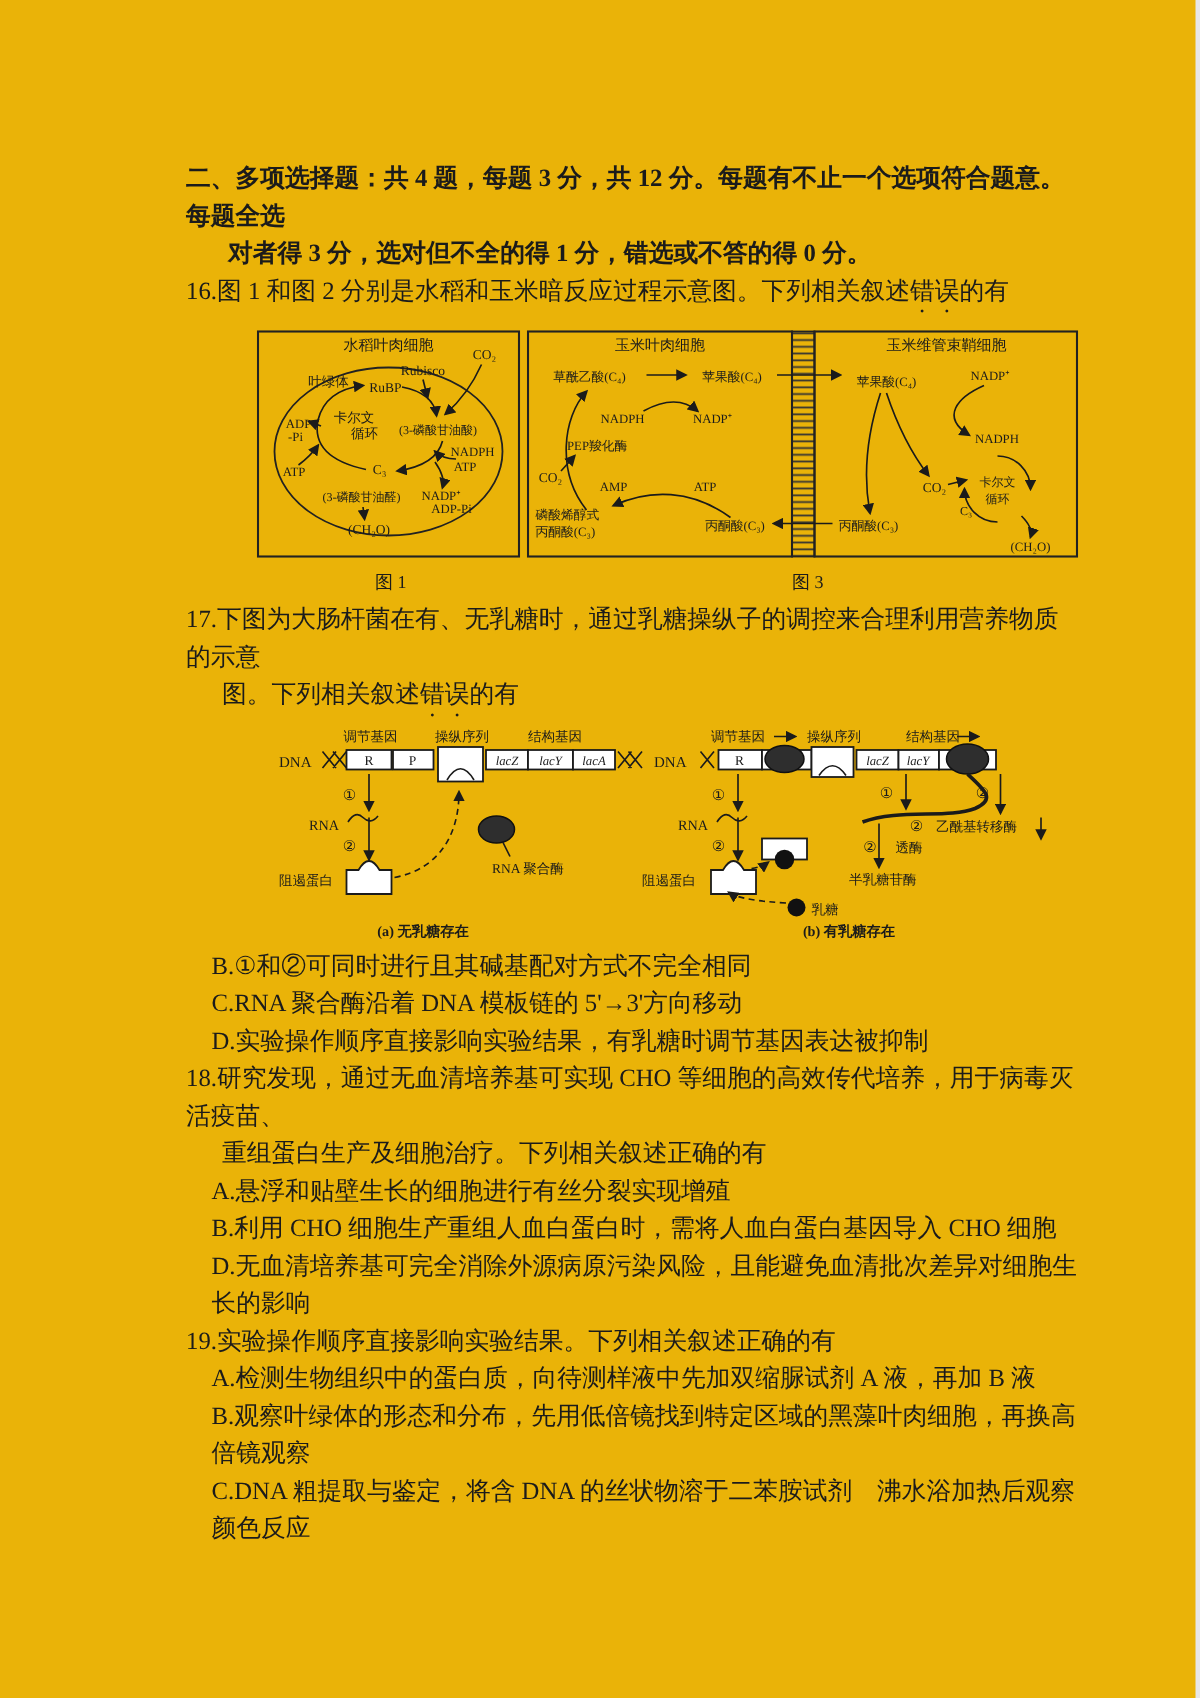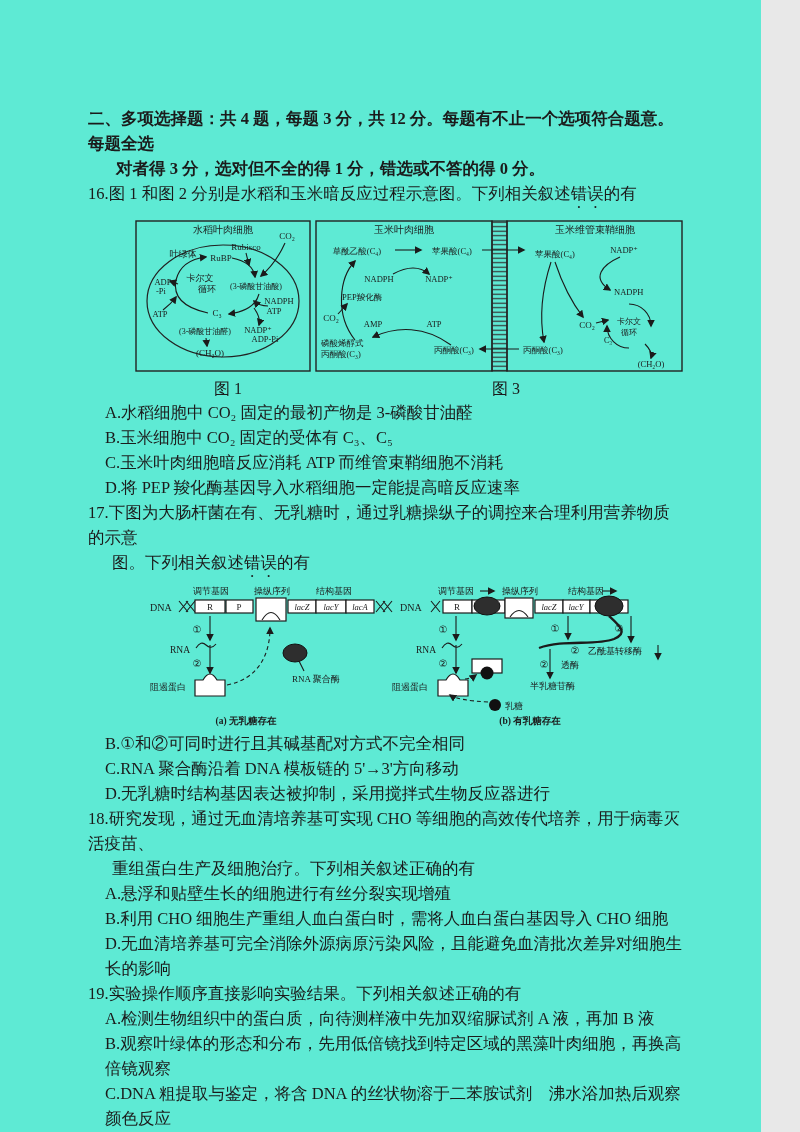--- a/index.html
+++ b/index.html
@@ -1,29 +1,29 @@
 <!DOCTYPE html>
 <html><head>
 <meta charset="utf-8">
 <style>
   html,body{margin:0;padding:0;background:#e8e8e8;}
-  .page{width:761px;height:1132px;background:#5eead4;position:relative;overflow:hidden;
-        font-family:"Liberation Serif","DejaVu Serif",serif;color:#1b1b1b;}
+  .page{width:761px;height:1132px;background:#eab308;position:relative;overflow:hidden;
+        font-family:"Liberation Serif","DejaVu Serif",serif;color:#1b1b1b;padding-left:36px;}
   .content{padding:106px 78px 0 88px;font-size:16.5px;line-height:25px;}
   .sec-head{font-weight:bold;}
   .sec-head .l2{padding-left:28px;}
   .stem{font-weight:normal;}
   .cont{padding-left:24px;}
   .emph{-webkit-text-emphasis:filled dot;-webkit-text-emphasis-position:under right;
         text-emphasis:filled dot;text-emphasis-position:under right;}
   .opts div{padding-left:17px;}
-  .figs16{position:relative;height:156px;margin-top:8px;}
+  .figs16{position:relative;height:156px;margin-top:8px;font-family:Liberation Serif, serif;}
   .figs16 svg{position:absolute;top:0;}
   #f1{left:47px;} #f2{left:227px;}
-  .caps16{position:relative;height:24px;font-size:16px;}
+  .caps16{position:relative;height:24px;font-size:12px;}
   .caps16 span{position:absolute;top:0;}
   .cap1{left:126px;} .cap2{left:404px;}
   .lacfig{position:relative;height:148px;margin-top:2px;}
   .lacfig svg{position:absolute;left:10px;top:0;}
   svg text{fill:#1b1b1b;}
   .diag-border{fill:none;stroke:#222;stroke-width:1.4;}
   .ln{fill:none;stroke:#1b1b1b;stroke-width:1.1;}
   .lnb{fill:none;stroke:#1b1b1b;stroke-width:2.4;}
   .dash{fill:none;stroke:#1b1b1b;stroke-width:1.1;stroke-dasharray:4 3;}
   .blob{fill:#2e2e2e;stroke:#111;}
@@ -137,26 +137,20 @@
       <text x="336" y="147" font-size="8.5" text-anchor="middle">(CH₂O)</text>
       <text x="228" y="133" font-size="8.5" text-anchor="middle">丙酮酸(C₃)</text>
     </svg>
   </div>
 
   <div class="caps16">
     <span class="cap1">图 1</span>
     <span class="cap2">图 3</span>
   </div>
 
-  <div class="opts">
-    <div>A.水稻细胞中 CO₂ 固定的最初产物是 3-磷酸甘油醛</div>
-    <div>B.玉米细胞中 CO₂ 固定的受体有 C₃、C₅</div>
-    <div>C.玉米叶肉细胞暗反应消耗 ATP 而维管束鞘细胞不消耗</div>
-    <div>D.将 PEP 羧化酶基因导入水稻细胞一定能提高暗反应速率</div>
-  </div>
 
   <div class="stem">17.下图为大肠杆菌在有、无乳糖时，通过乳糖操纵子的调控来合理利用营养物质的示意</div>
   <div class="stem cont"><span>图。下列相关叙述</span><span class="emph">错误</span><span>的有</span></div>
 
   <div class="lacfig">
     <svg width="612" height="146" viewBox="0 0 612 146">
       <defs>
         <marker id="m3" viewBox="0 0 10 10" refX="8" refY="5" markerWidth="7" markerHeight="7" orient="auto-start-reverse">
           <path d="M0,0 L10,5 L0,10 z" fill="#1b1b1b"></path>
         </marker>
@@ -243,21 +237,21 @@
         <path class="ln" d="M452,66 L452,95" marker-end="url(#m3)"></path>
         <text x="432" y="106" font-size="9">半乳糖苷酶</text>
         <text x="432" y="141" font-size="9.5" font-weight="bold" text-anchor="middle">(b) 有乳糖存在</text>
       </g>
     </svg>
   </div>
 
   <div class="opts">
     <div>B.①和②可同时进行且其碱基配对方式不完全相同</div>
     <div>C.RNA 聚合酶沿着 DNA 模板链的 5'→3'方向移动</div>
-    <div>D.无乳糖时结构基因表达被抑制，采用搅拌式生物反应器进行</div>
+    <div>D.实验操作顺序直接影响实验结果，有乳糖时调节基因表达被抑制</div>
   </div>
 
   <div class="stem">18.研究发现，通过无血清培养基可实现 CHO 等细胞的高效传代培养，用于病毒灭活疫苗、</div>
   <div class="stem cont">重组蛋白生产及细胞治疗。下列相关叙述正确的有</div>
   <div class="opts">
     <div>A.悬浮和贴壁生长的细胞进行有丝分裂实现增殖</div>
     <div>B.利用 CHO 细胞生产重组人血白蛋白时，需将人血白蛋白基因导入 CHO 细胞</div>
     <div>D.无血清培养基可完全消除外源病原污染风险，且能避免血清批次差异对细胞生长的影响</div>
   </div>
 

